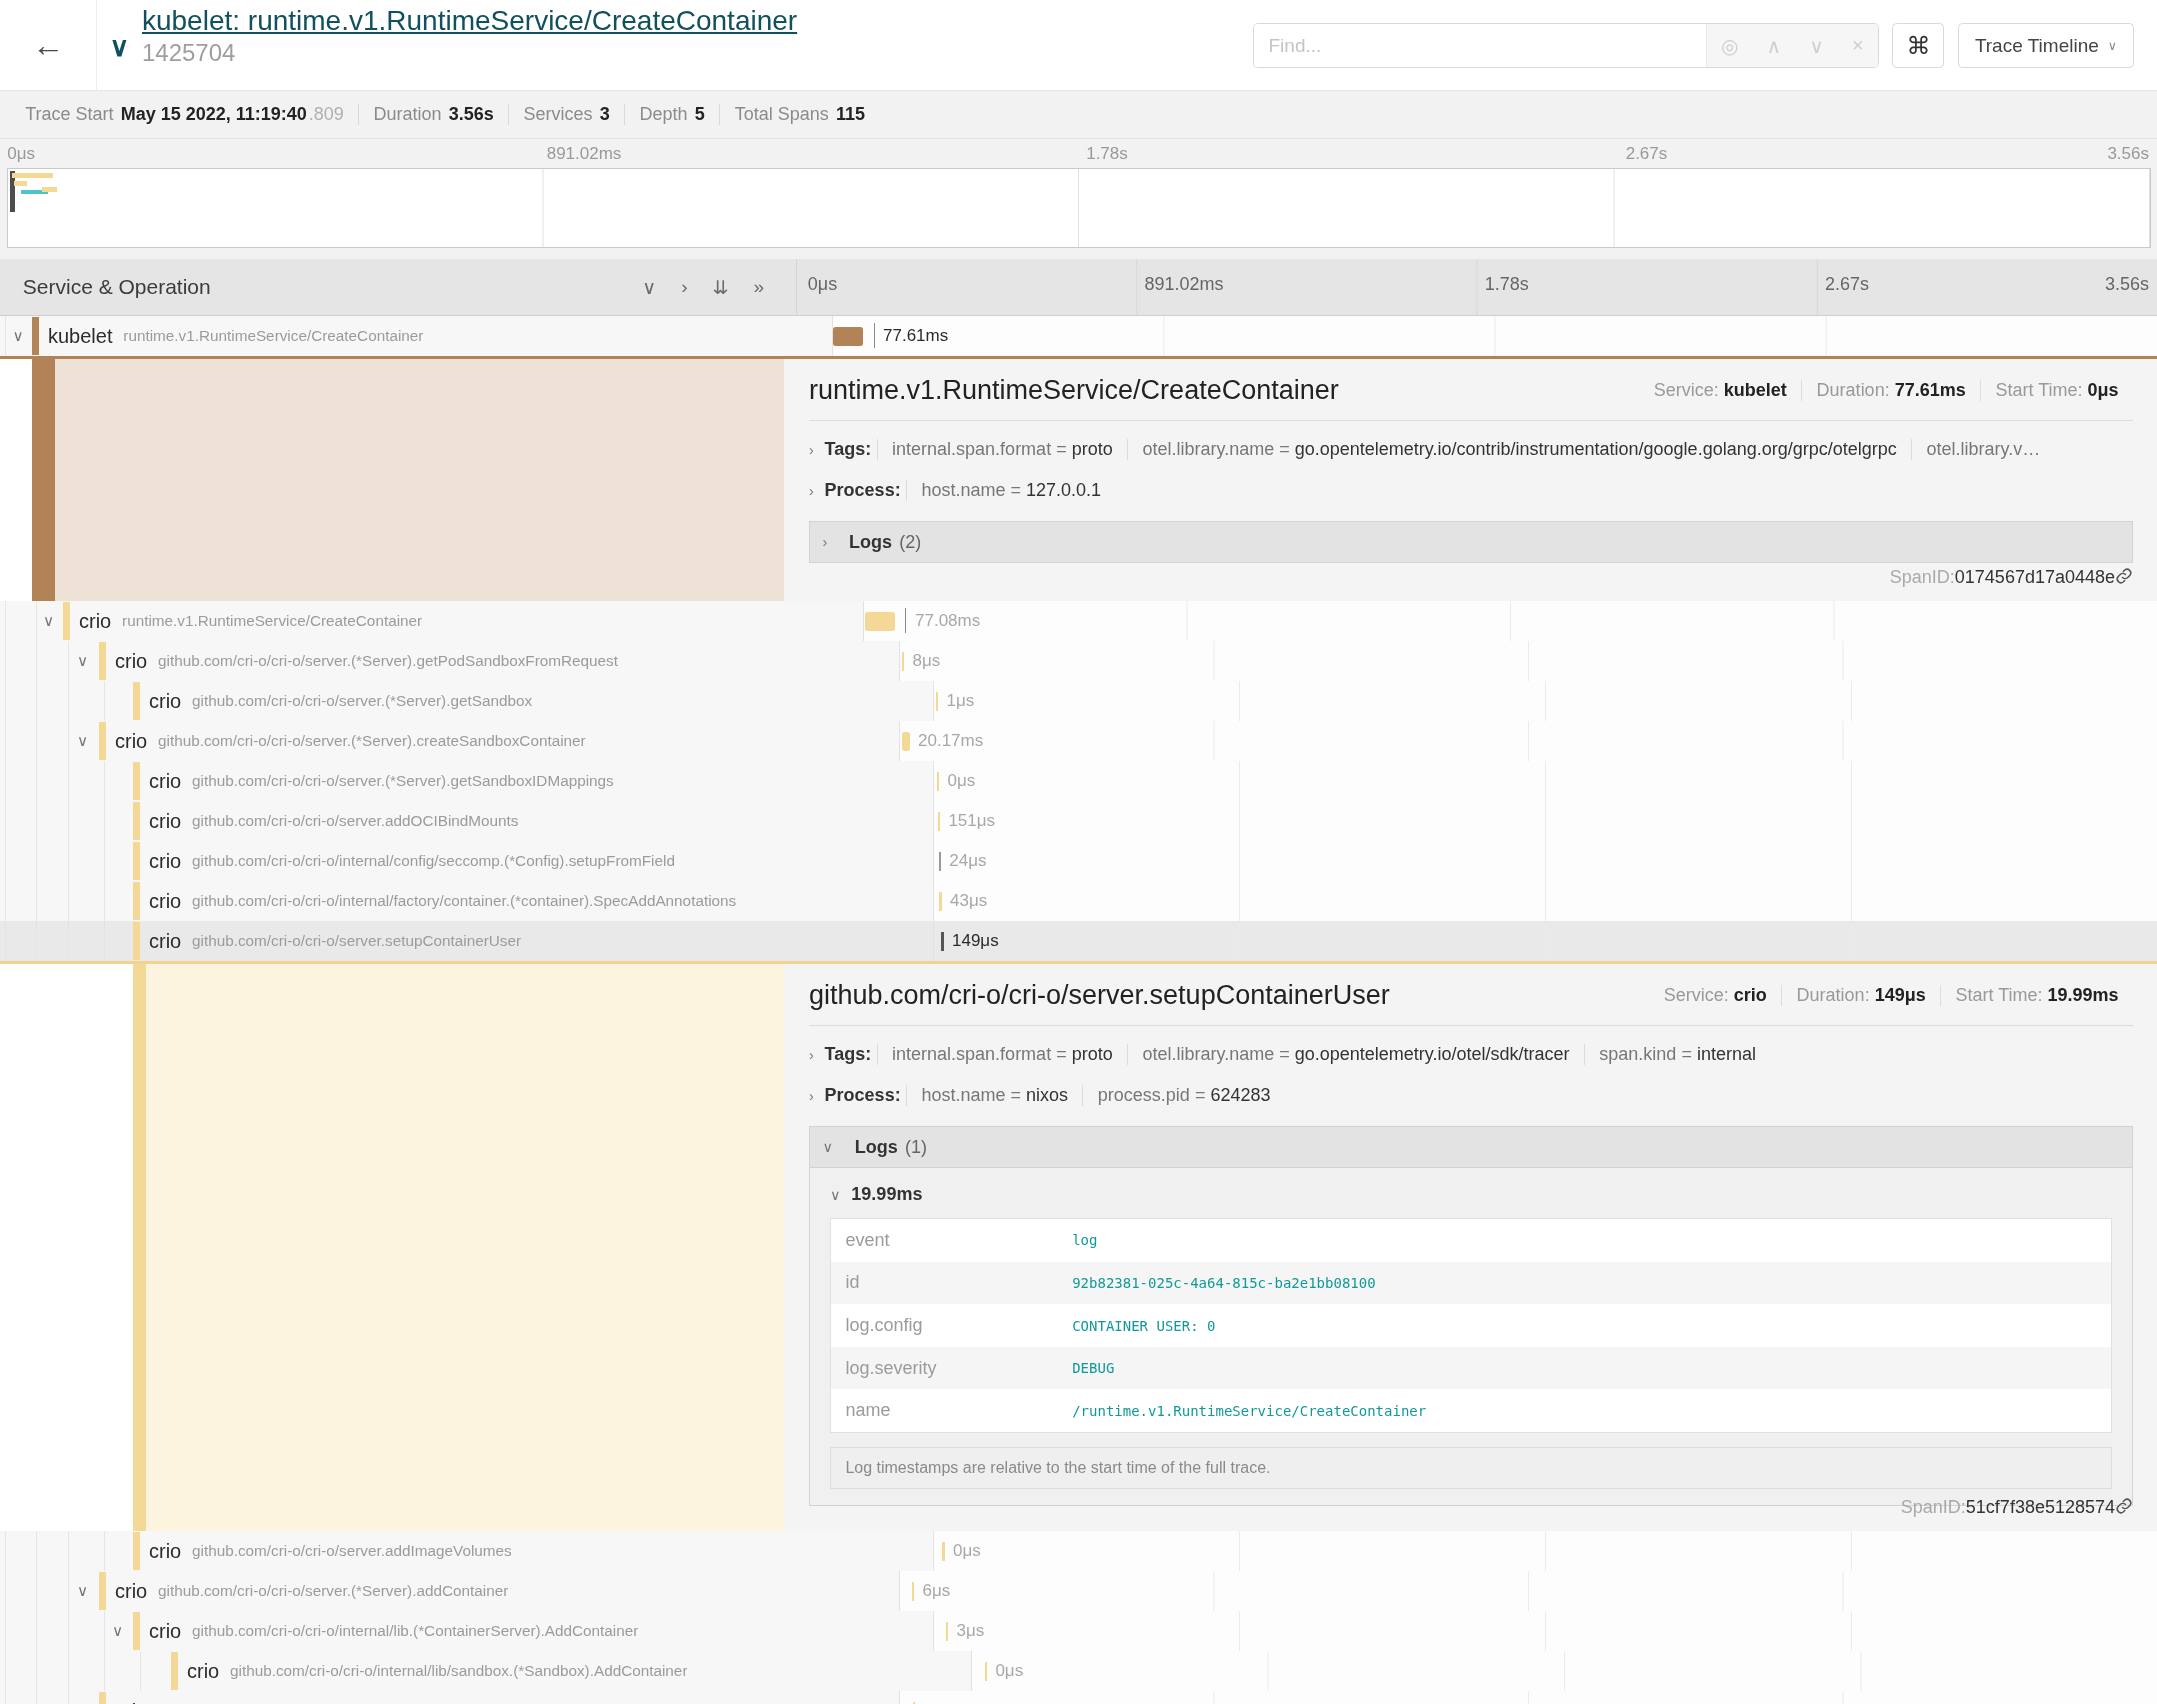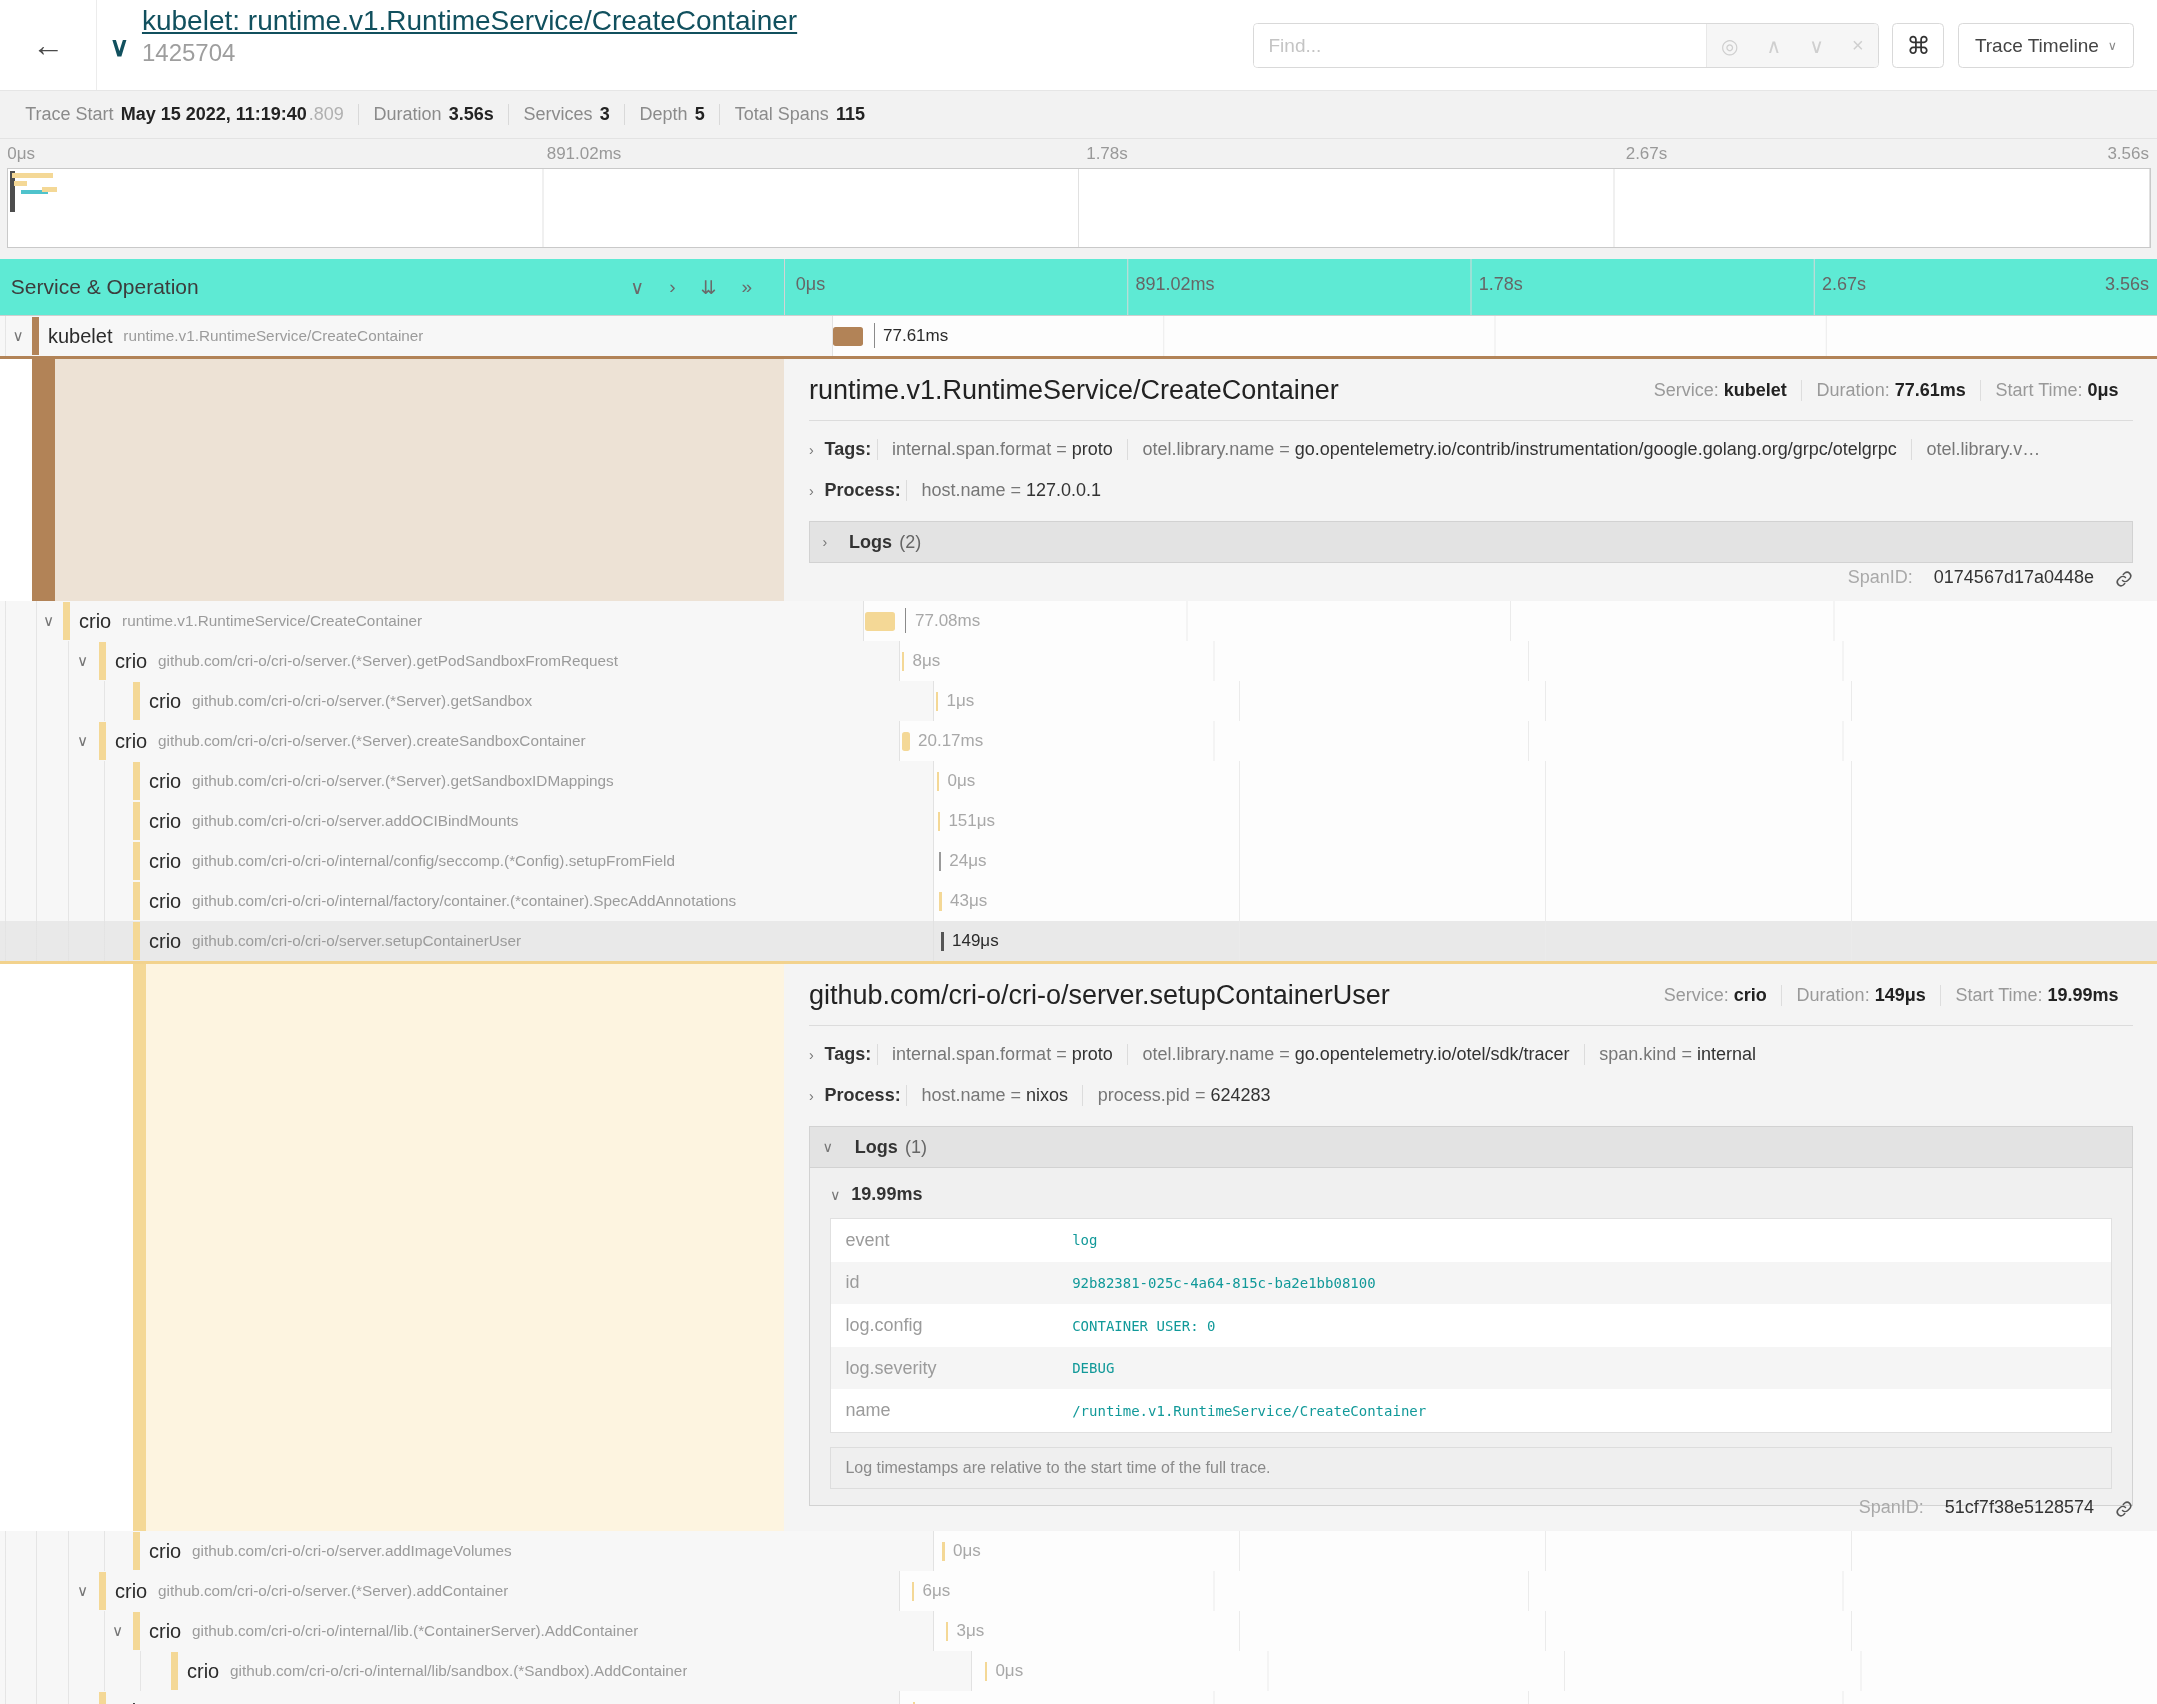--- a/index.html
+++ b/index.html
@@ -39,21 +39,21 @@
   
   .mini{height:120px;background:#f2f2f2;position:relative;}
   .mini-lbl{position:absolute;top:4.5px;font-size:17px;color:#999;}
   .mini-canvas{position:absolute;left:7.2px;right:7.2px;top:29px;bottom:10.8px;background:#fff;border:0.9px solid #c9c9c9;
                background-image:linear-gradient(to left,#e1e1e1 0.9px,transparent 0.9px);background-size:25% 100%;}
   .mini-canvas .scrub{position:absolute;left:1.8px;top:1.8px;width:5.4px;height:41px;background:#4d4d4d;cursor:ew-resize;}
   .mini-canvas .ms{position:absolute;height:5.4px;background:#f4d896;}
   .mini-canvas .ms.teal{background:#4fc3cc;height:3.6px;}
 
   
-  .ruler{height:56px;display:flex;background:#5eead4;border-bottom:0.9px solid #cfcfcf;}
+  .ruler{height:56px;display:flex;background:#e5e5e5;border-bottom:0.9px solid #cfcfcf;padding-left:12px;}
   .ruler-left{width:784px;border-right:0.9px solid #d4d4d4;position:relative;display:flex;align-items:center;}
   .ruler-title{margin-left:10.8px;font-size:21px;color:#3c3c3c;}
   .ruler-icons{position:absolute;right:32px;display:flex;gap:25px;color:#6a6a6a;font-size:19px;}
   .ruler-icons span{cursor:pointer;}
   .ruler-right{flex:1;position:relative;font-size:18px;color:#666;
                background-image:linear-gradient(to left,#d8d8d8 0.9px,transparent 0.9px);background-size:25% 100%;}
   .rt{position:absolute;top:15.3px;}
   .rt0{left:10.8px;} .rt1{left:calc(25% + 7.2px);} .rt2{left:calc(50% + 7.2px);} .rt3{left:calc(75% + 7.2px);} .rt4{right:9px;}
 
   
@@ -110,21 +110,21 @@
   .kvline{display:flex;align-items:center;margin-bottom:20px;font-size:18px;cursor:pointer;}
   .kv-chev{color:#777;font-size:14.4px;margin-right:10.8px;}
   .kv-label{font-weight:bold;color:#333;margin-right:5.4px;}
   .chip{padding:0 14.4px;border-left:0.9px solid #dcdcdc;color:#777;white-space:nowrap;}
   .chip:first-of-type{border-left:none;padding-left:9px;}
   .chip .v{color:#333;}
   .logs-bar{height:40px;background:#e3e3e3;border:0.9px solid #d2d2d2;display:flex;align-items:center;
             padding:0 12.6px;font-size:18px;color:#333;cursor:pointer;}
   .logs-bar .cnt{color:#666;margin-left:7.2px;font-weight:normal;}
   .logs-bar b{margin-left:10.8px;}
-  .spanid{position:absolute;right:25px;bottom:12.6px;font-size:18px;color:#a9a9a9;display:flex;align-items:flex-end;gap:21px;margin-left:44px;}
+  .spanid{position:absolute;right:25px;bottom:12.6px;font-size:18px;color:#a9a9a9;display:flex;align-items:flex-start;gap:0;margin-left:44px;}
   .spanid .val{color:#333;}
   .linkicon{width:18px;height:18px;cursor:pointer;}
   .logs-wrap{border:0.9px solid #d2d2d2;margin-bottom:12.6px;}
   .logs-wrap .logs-bar{border:none;border-bottom:0.9px solid #d2d2d2;}
   .logs-body{padding:12.6px 20px 16px;background:#f0f0f0;}
   .log-entry-hd{font-size:18px;color:#333;font-weight:bold;margin:3.6px 0 12.6px;display:flex;align-items:center;cursor:pointer;}
   .log-entry-hd .kv-chev{font-weight:normal;}
   table.kv{width:100%;border-collapse:collapse;background:#fff;border:0.9px solid #e0e0e0;font-size:18px;}
   table.kv td{padding:10.8px 14.4px;}
   table.kv td.k{width:198px;color:#9b9b9b;}

